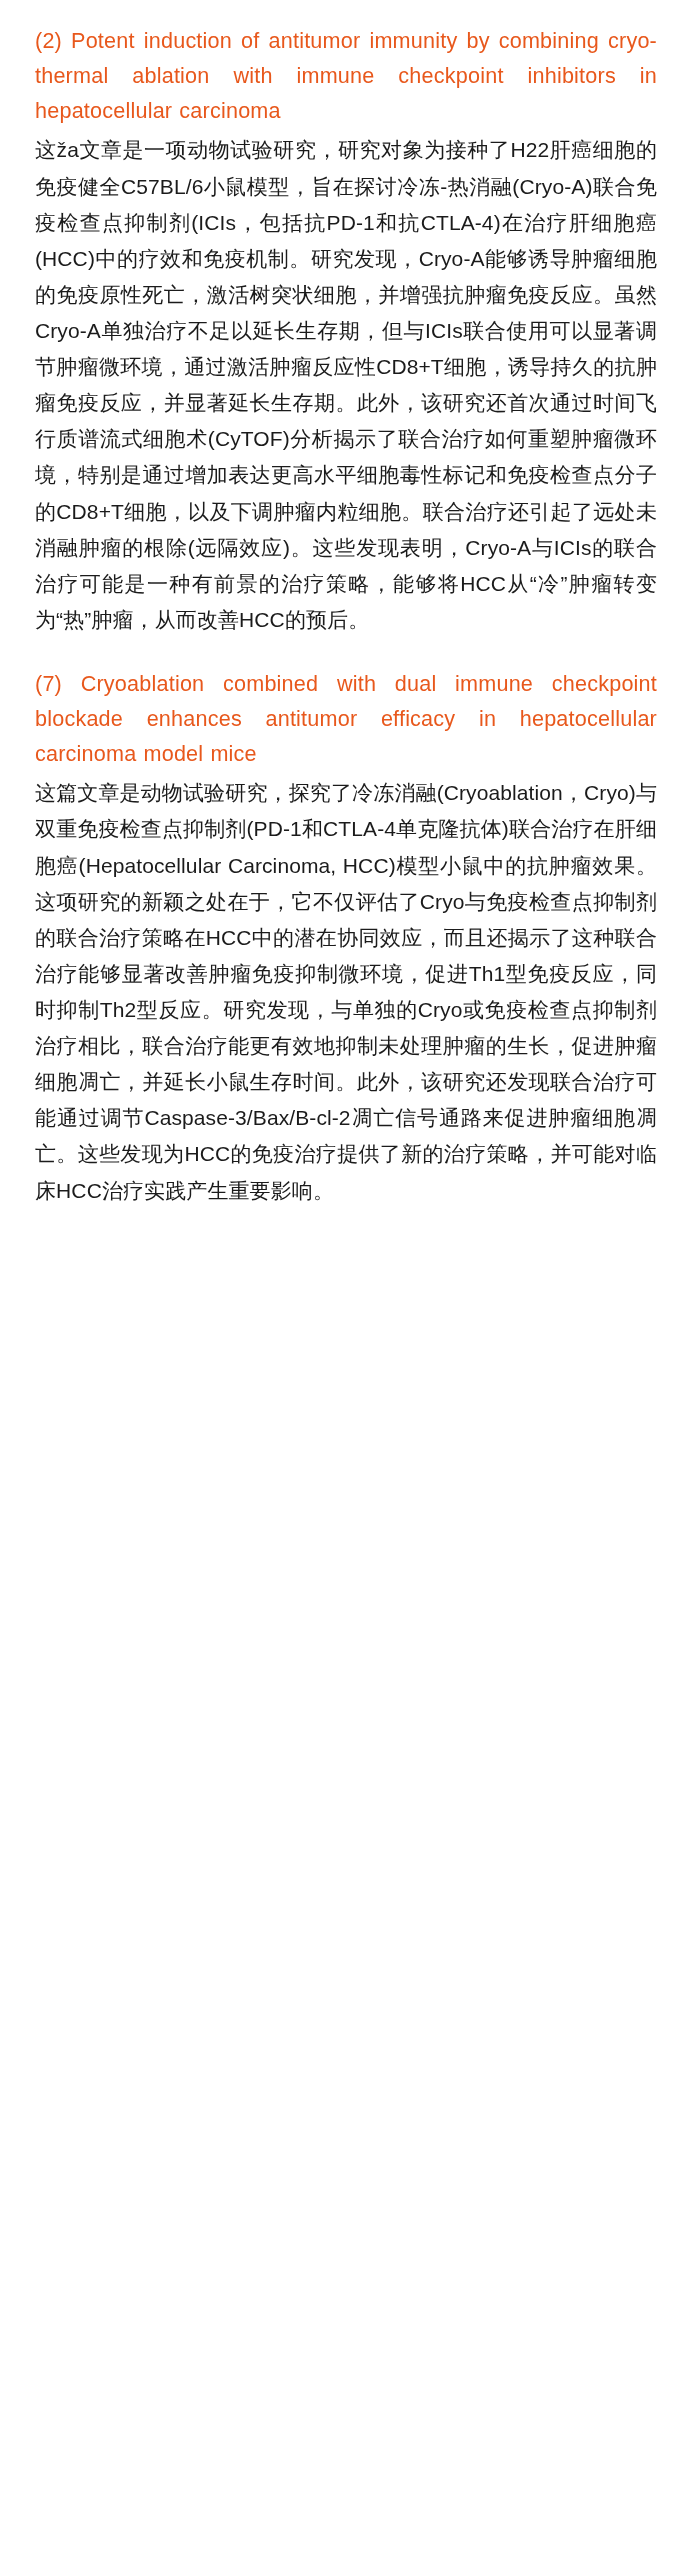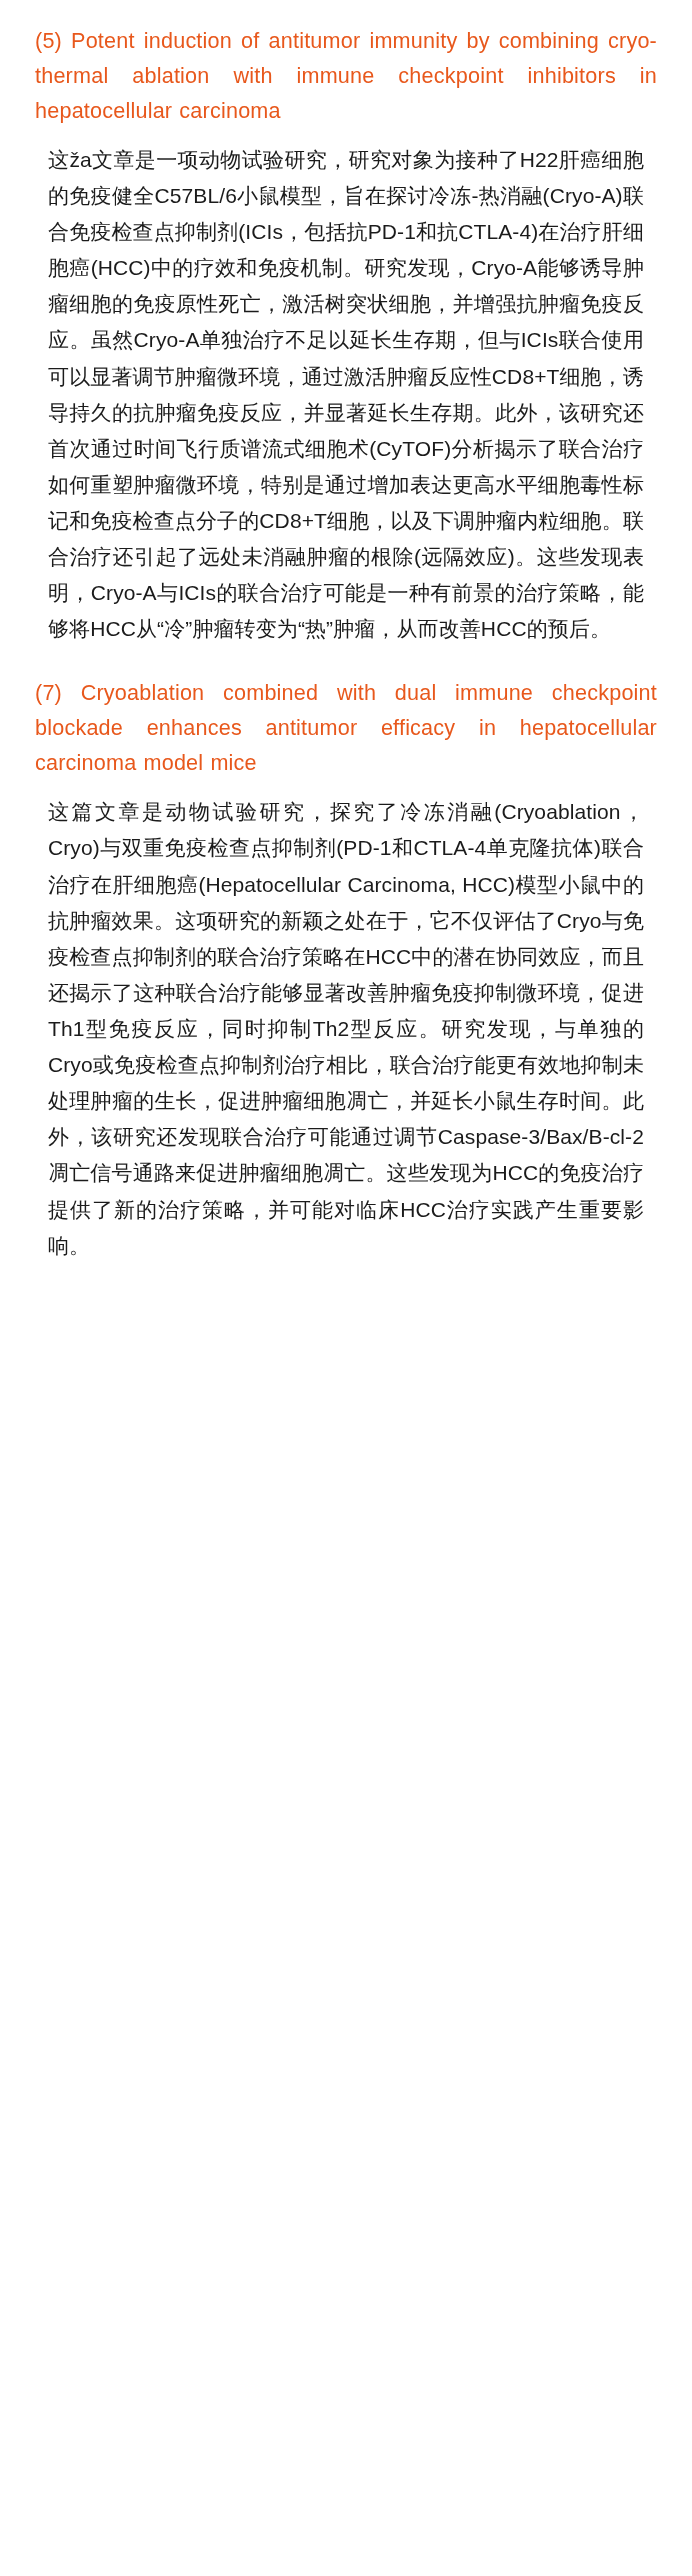--- a/index.html
+++ b/index.html
@@ -35,31 +35,31 @@
     margin: 0 0 3.5px 0;
     word-spacing: 0.9px;
   }
   .body-text {
     color: #1b1b1b;
     font-size: 21px;
     line-height: 1.72;
     font-weight: 400;
     text-align: justify;
     text-align-last: left;
-    margin: 13px;
+    margin: 0;
     letter-spacing: 0.1px;
   }
 </style>
 </head>
 <body>
 
 <div class="page">
 
   <div class="section">
-    <h2 class="heading">(5) Potent induction of antitumor immunity by combining cryo-thermal ablation with immune checkpoint inhibitors in hepatocellular carcinoma</h2>
+    <h2 class="heading">(2) Potent induction of antitumor immunity by combining cryo-thermal ablation with immune checkpoint inhibitors in hepatocellular carcinoma</h2>
     <p class="body-text">这ža文章是一项动物试验研究，研究对象为接种了H22肝癌细胞的免疫健全C57BL/6小鼠模型，旨在探讨冷冻-热消融(Cryo-A)联合免疫检查点抑制剂(ICIs，包括抗PD-1和抗CTLA-4)在治疗肝细胞癌(HCC)中的疗效和免疫机制。研究发现，Cryo-A能够诱导肿瘤细胞的免疫原性死亡，激活树突状细胞，并增强抗肿瘤免疫反应。虽然Cryo-A单独治疗不足以延长生存期，但与ICIs联合使用可以显著调节肿瘤微环境，通过激活肿瘤反应性CD8+T细胞，诱导持久的抗肿瘤免疫反应，并显著延长生存期。此外，该研究还首次通过时间飞行质谱流式细胞术(CyTOF)分析揭示了联合治疗如何重塑肿瘤微环境，特别是通过增加表达更高水平细胞毒性标记和免疫检查点分子的CD8+T细胞，以及下调肿瘤内粒细胞。联合治疗还引起了远处未消融肿瘤的根除(远隔效应)。这些发现表明，Cryo-A与ICIs的联合治疗可能是一种有前景的治疗策略，能够将HCC从“冷”肿瘤转变为“热”肿瘤，从而改善HCC的预后。</p>
   </div>
 
   <div class="section">
     <h2 class="heading">(7) Cryoablation combined with dual immune checkpoint blockade enhances antitumor efficacy in hepatocellular carcinoma model mice</h2>
     <p class="body-text">这篇文章是动物试验研究，探究了冷冻消融(Cryoablation，Cryo)与双重免疫检查点抑制剂(PD-1和CTLA-4单克隆抗体)联合治疗在肝细胞癌(Hepatocellular Carcinoma, HCC)模型小鼠中的抗肿瘤效果。这项研究的新颖之处在于，它不仅评估了Cryo与免疫检查点抑制剂的联合治疗策略在HCC中的潜在协同效应，而且还揭示了这种联合治疗能够显著改善肿瘤免疫抑制微环境，促进Th1型免疫反应，同时抑制Th2型反应。研究发现，与单独的Cryo或免疫检查点抑制剂治疗相比，联合治疗能更有效地抑制未处理肿瘤的生长，促进肿瘤细胞凋亡，并延长小鼠生存时间。此外，该研究还发现联合治疗可能通过调节Caspase-3/Bax/B-cl-2凋亡信号通路来促进肿瘤细胞凋亡。这些发现为HCC的免疫治疗提供了新的治疗策略，并可能对临床HCC治疗实践产生重要影响。</p>
   </div>
 
 </div>
 

